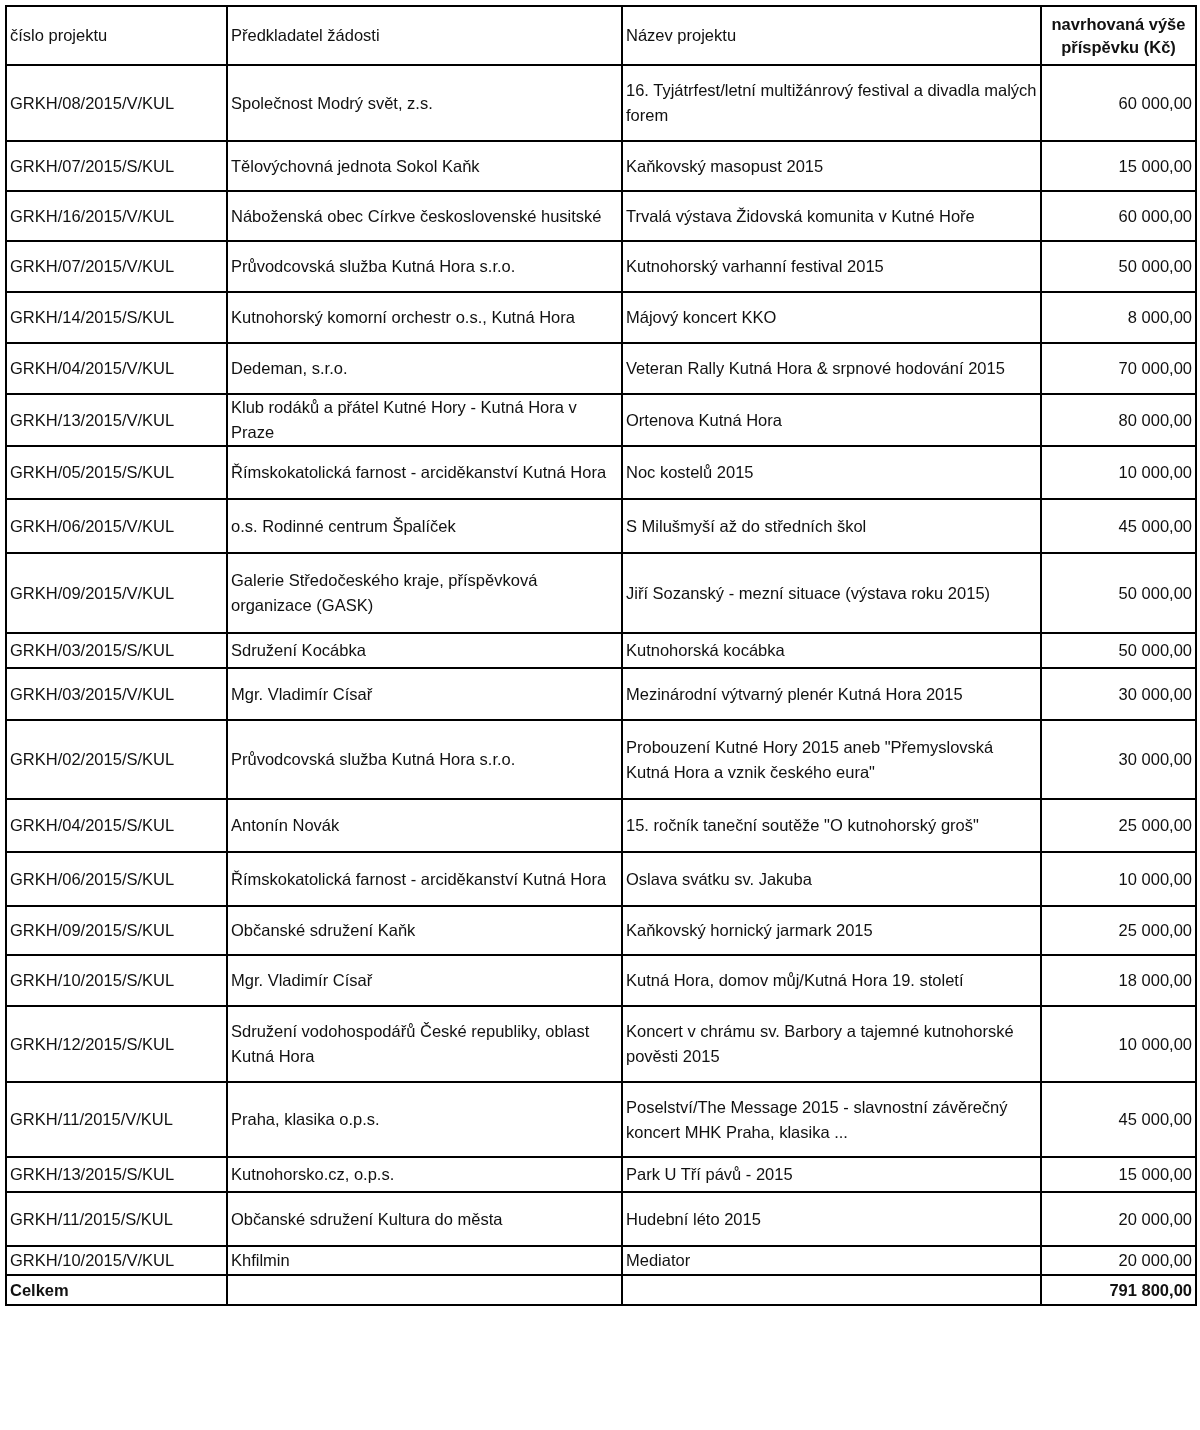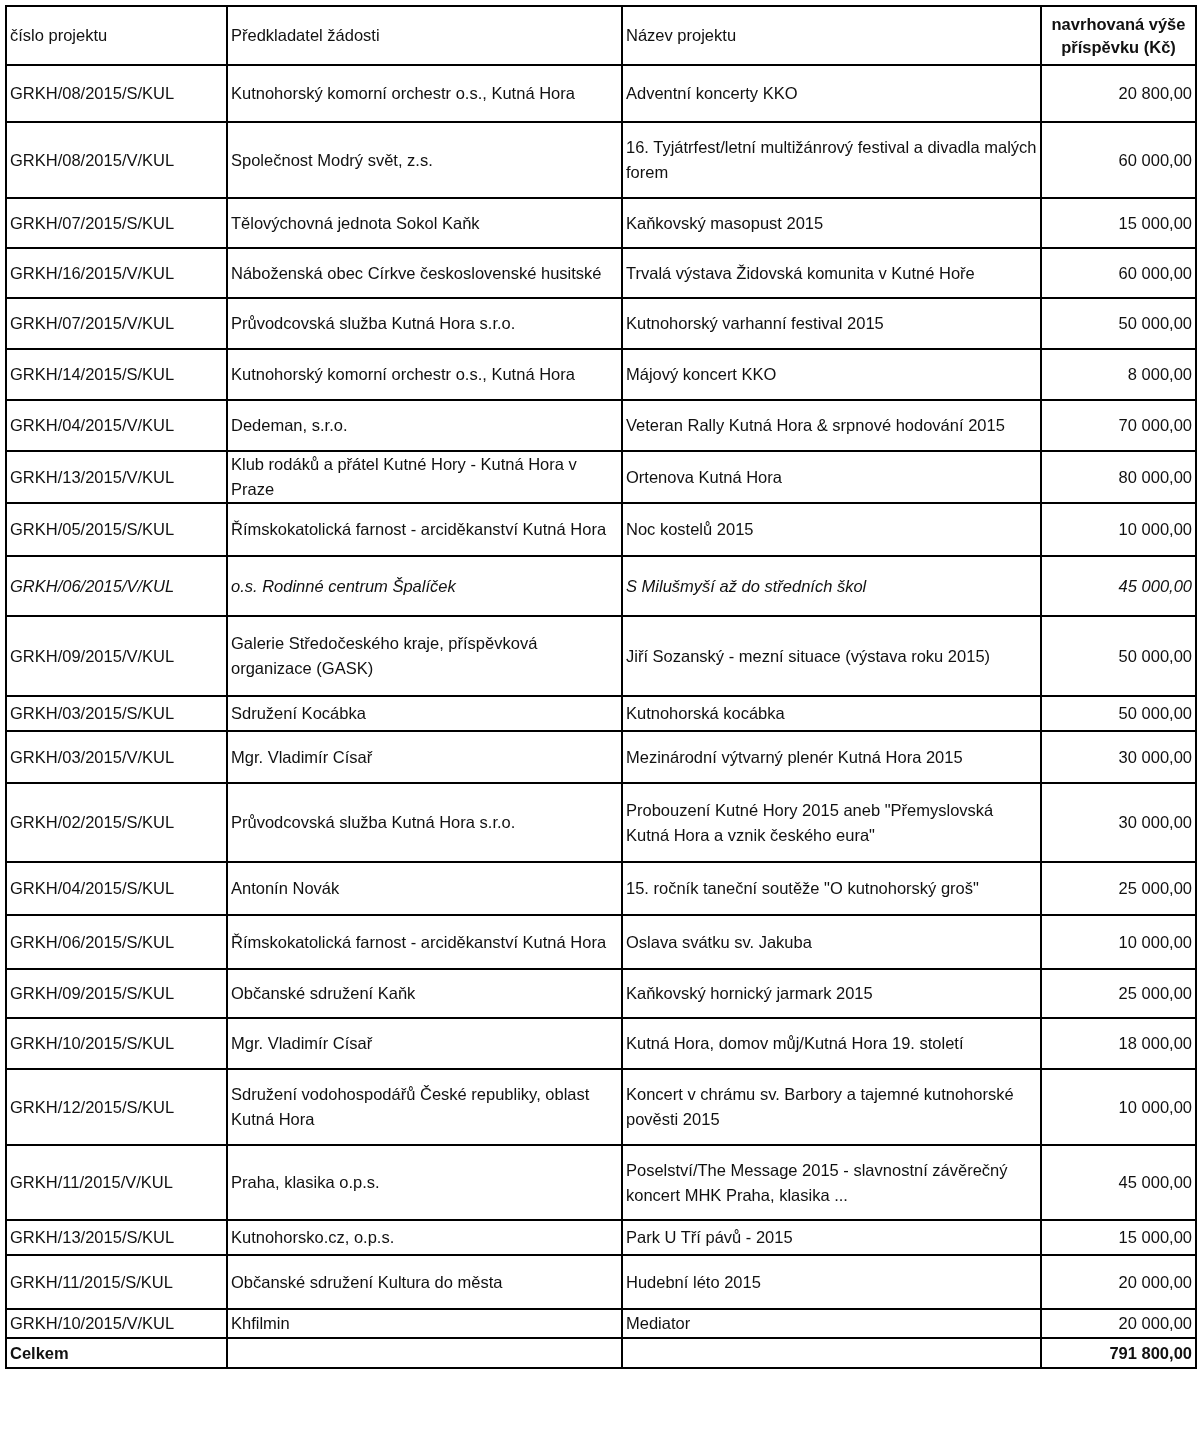--- a/index.html
+++ b/index.html
@@ -26,26 +26,20 @@
     </colgroup>
   <thead>
     <tr style="height:59px">
       <th>číslo projektu</th>
       <th>Předkladatel žádosti</th>
       <th>Název projektu</th>
       <th class="amount-h">navrhovaná výše příspěvku (Kč)</th>
     </tr>
   </thead>
   <tbody id="rows">
-      <tr style="height: 57px;">
-        <td class="id">GRKH/08/2015/S/KUL</td>
-        <td>Kutnohorský komorní orchestr o.s., Kutná Hora</td>
-        <td>Adventní koncerty KKO</td>
-        <td class="num">20 800,00</td>
-      </tr>
       <tr style="height: 76px;">
         <td class="id">GRKH/08/2015/V/KUL</td>
         <td>Společnost Modrý svět, z.s.</td>
         <td>16. Tyjátrfest/letní multižánrový festival a divadla malých forem</td>
         <td class="num">60 000,00</td>
       </tr>
       <tr style="height: 50px;">
         <td class="id">GRKH/07/2015/S/KUL</td>
         <td>Tělovýchovná jednota Sokol Kaňk</td>
         <td>Kaňkovský masopust 2015</td>
@@ -80,21 +74,21 @@
         <td>Klub rodáků a přátel Kutné Hory - Kutná Hora v Praze</td>
         <td>Ortenova Kutná Hora</td>
         <td class="num">80 000,00</td>
       </tr>
       <tr style="height: 53px;">
         <td class="id">GRKH/05/2015/S/KUL</td>
         <td>Římskokatolická farnost - arciděkanství Kutná Hora</td>
         <td>Noc kostelů 2015</td>
         <td class="num">10 000,00</td>
       </tr>
-      <tr style="height: 60px; font-style: italic;">
+      <tr style="height: 54px;">
         <td class="id">GRKH/06/2015/V/KUL</td>
         <td>o.s. Rodinné centrum Špalíček</td>
         <td>S Milušmyší až do středních škol</td>
         <td class="num">45 000,00</td>
       </tr>
       <tr style="height: 80px;">
         <td class="id">GRKH/09/2015/V/KUL</td>
         <td>Galerie Středočeského kraje, příspěvková organizace (GASK)</td>
         <td>Jiří Sozanský - mezní situace (výstava roku 2015)</td>
         <td class="num">50 000,00</td>

